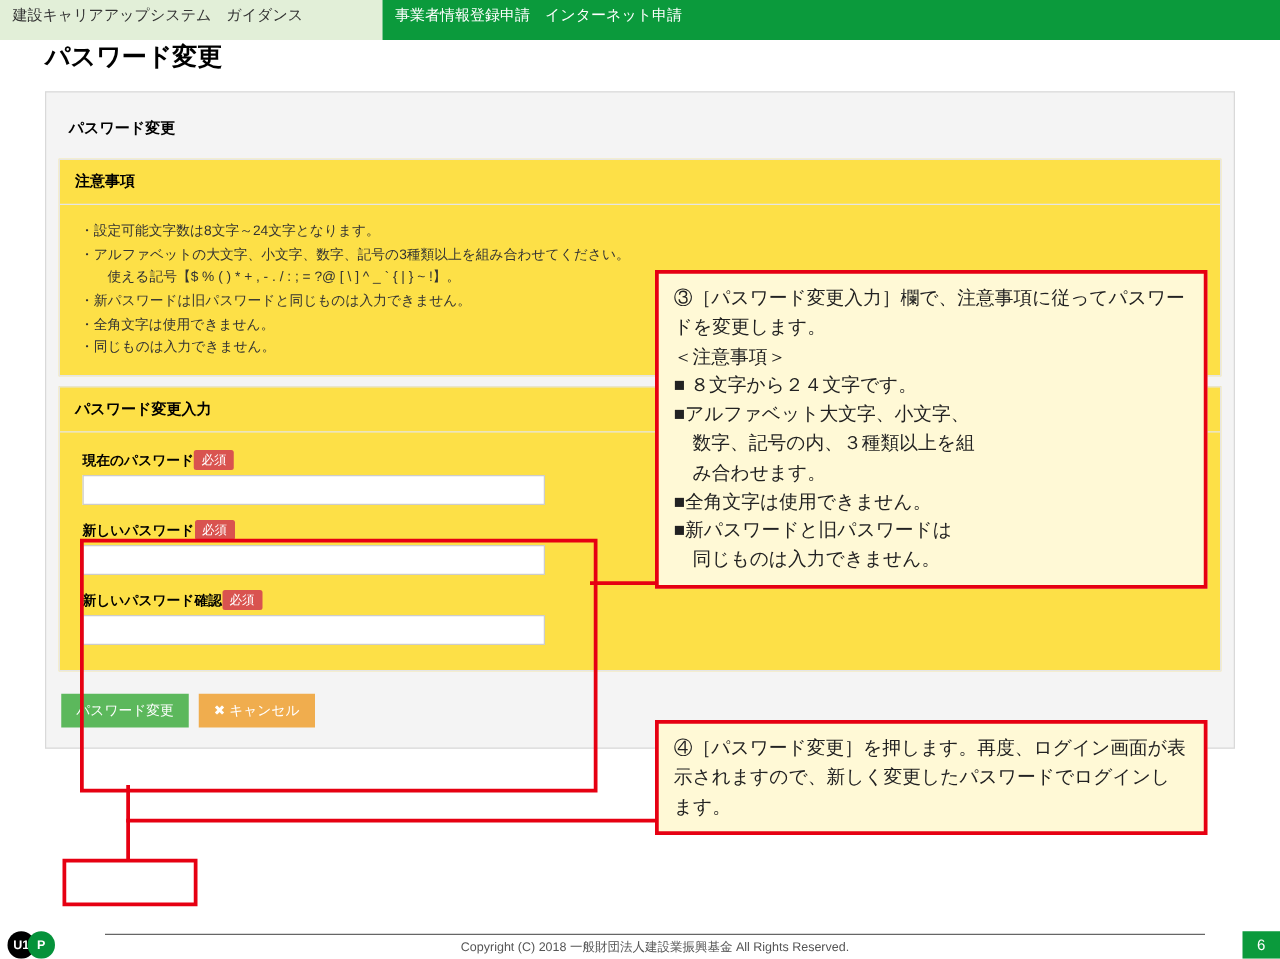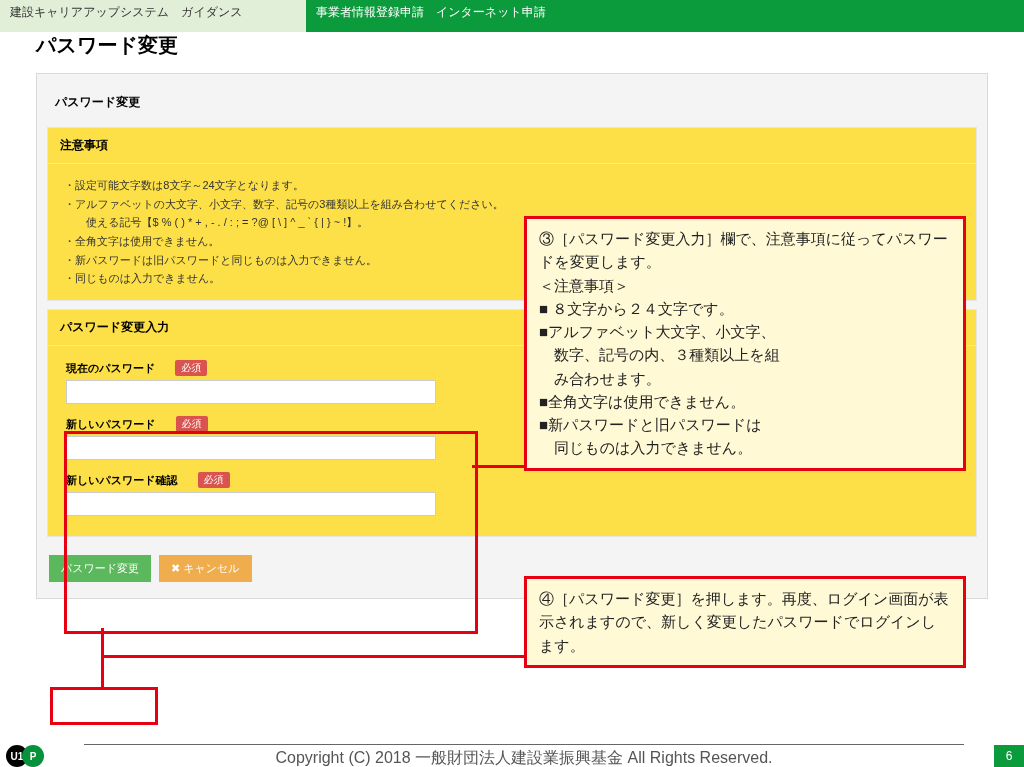--- a/index.html
+++ b/index.html
@@ -19,41 +19,41 @@
 .panel{border:1px solid #d9d9d9;background:#f4f4f4;padding:10px 10px 16px 10px;position:relative}
 .panel-hdr{font-size:12px;font-weight:700;padding:10px 8px 8px 8px}
 .card{background:#fde047;border:1px solid #e5e5e5;margin:8px 0 0 0}
 .card-h{border-bottom:1px solid #e5e5e5;padding:9px 12px;font-size:12px;font-weight:700}
 .card-b{padding:12px 16px;font-size:11px;color:#333;line-height:1.7}
 .card-b .indent{margin-left:1em}
 
 
 .form-sec{padding:14px 18px 8px 18px}
 .fld{margin-bottom:12px}
-.fld-label{font-size:11px;font-weight:700;display:flex;align-items:center;gap:20px;margin-bottom:4px}
+.fld-label{font-size:11px;font-weight:700;display:flex;align-items:center;gap:0;margin-bottom:4px}
 .req{background:#d9534f;color:#fff;font-size:10px;padding:1px 6px;border-radius:2px;font-weight:400}
 .fld input{width:360px;height:22px;border:1px solid #ccc;background:#fff;font-size:11px;padding:0 4px}
 
 
 .btn-row{margin:18px 0 0 2px;display:flex;gap:8px}
 .btn{font-size:11px;color:#fff;padding:6px 12px;border:none;cursor:pointer}
 .btn-primary{background:#5cb85c}
 .btn-cancel{background:#f0ad4e}
 
 
 .redbox{position:absolute;border:3px solid #e60012;pointer-events:none}
 .callout{position:absolute;border:3px solid #e60012;background:#fff9d6;padding:8px 12px;font-size:15px;line-height:1.55;color:#222}
 .conn{position:absolute;background:#e60012;height:3px}
 
 
 .footer{position:absolute;left:0;right:0;bottom:0;height:22px;display:flex;align-items:center}
 .footer .logo{display:flex;gap:-6px;margin-left:6px}
 .u1{width:22px;height:22px;border-radius:50%;background:#000000;color:#fff;font-size:10px;font-weight:700;display:flex;align-items:center;justify-content:center}
 .p1{width:22px;height:22px;border-radius:50%;background:#05923a;color:#fff;font-size:10px;font-weight:700;display:flex;align-items:center;justify-content:center;margin-left:-6px}
-.footer .copy{flex:1;text-align:center;font-size:16px;color:#555;border-top:1px solid #666;padding-top:3px;margin:0 60px 0 40px}
+.footer .copy{flex:1;text-align:center;font-size:10px;color:#555;border-top:1px solid #666;padding-top:3px;margin:0 60px 0 40px}
 .pagenum{position:absolute;right:0;bottom:0;width:30px;height:22px;background:#0b9a3c;color:#fff;font-size:12px;display:flex;align-items:center;justify-content:center}
 </style>
 </head>
 <body>
 <div class="page">
 
 <div class="hdr">
   <div class="left">建設キャリアアップシステム　ガイダンス</div>
   <div class="right">事業者情報登録申請　インターネット申請</div>
 </div>
@@ -63,22 +63,22 @@
 <div class="panel-wrap">
   <div class="panel">
     <div class="panel-hdr">パスワード変更</div>
 
     <div class="card">
       <div class="card-h">注意事項</div>
       <div class="card-b">
         <div>・設定可能文字数は8文字～24文字となります。</div>
         <div>・アルファベットの大文字、小文字、数字、記号の3種類以上を組み合わせてください。</div>
         <div class="indent">　使える記号【$ % ( ) * + , - . / : ; = ?@ [ \ ] ^ _ ` { | } ~ !】。</div>
+        <div>・新パスワードは旧パスワードと同じものは入力できません。</div>
         <div>・全角文字は使用できません。</div>
-        <div>・新パスワードは旧パスワードと同じものは入力できません。</div>
         <div>・同じものは入力できません。</div>
       </div>
     </div>
 
     <div class="card">
       <div class="card-h">パスワード変更入力</div>
       <div class="form-sec">
         <div class="fld">
           <div class="fld-label">
             <span>現在のパスワード</span>

